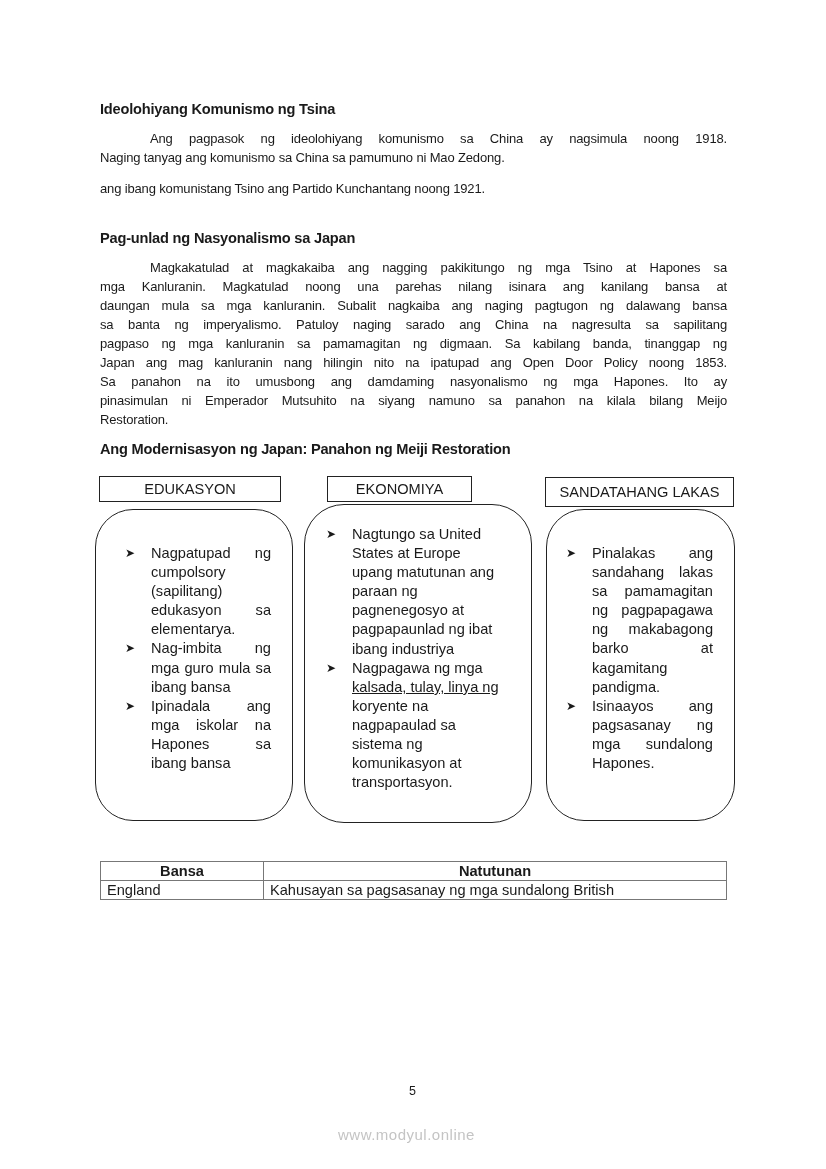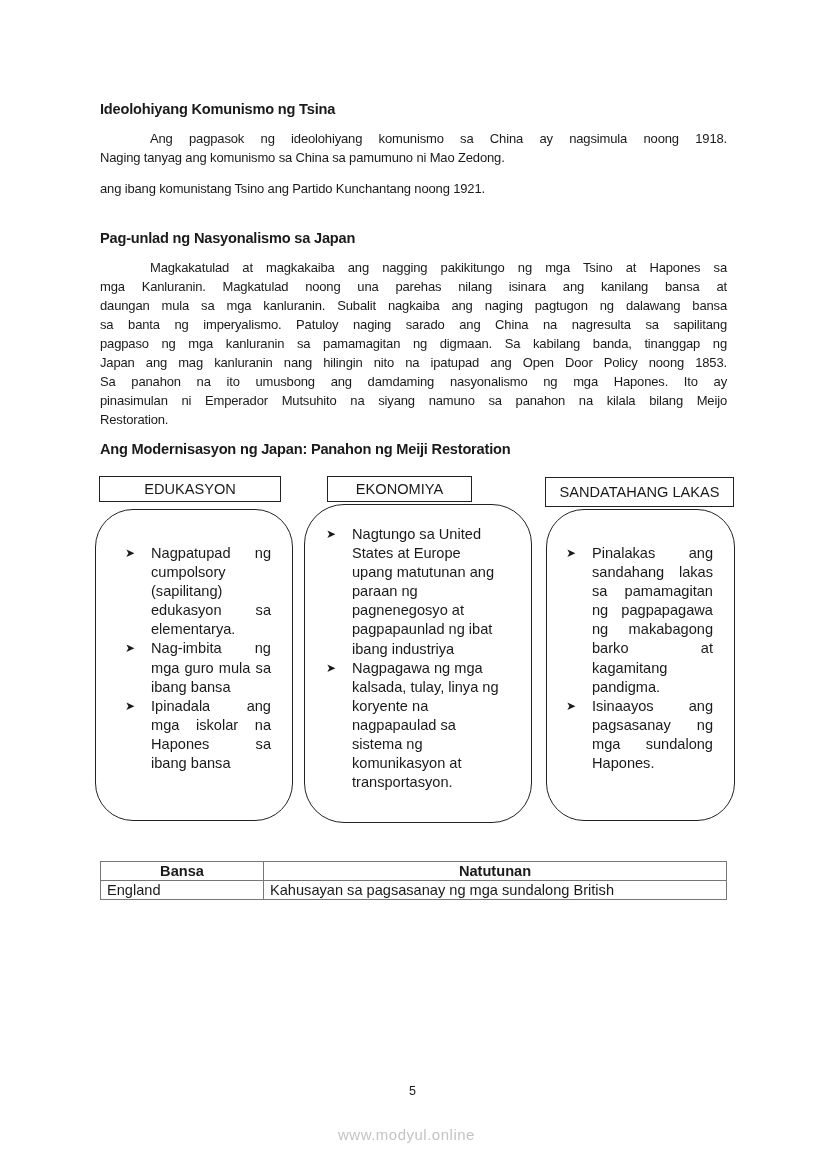--- a/index.html
+++ b/index.html
@@ -90,21 +90,21 @@
     <span style="display:block;">States at Europe</span>
     <span style="display:block;">upang matutunan ang</span>
     <span style="display:block;">paraan ng</span>
     <span style="display:block;">pagnenegosyo at</span>
     <span style="display:block;">pagpapaunlad ng ibat</span>
     <span style="display:block;">ibang industriya</span>
   </li>
   <li>
     <span class="arrow">➤</span>
     <span style="display:block;">Nagpagawa ng mga</span>
-    <span style="display:block;">kalsada, tulay, linya ng</span>
+    <span style="display:block;text-decoration:underline;">kalsada, tulay, linya ng</span>
     <span style="display:block;">koryente na</span>
     <span style="display:block;">nagpapaulad sa</span>
     <span style="display:block;">sistema ng</span>
     <span style="display:block;">komunikasyon at</span>
     <span style="display:block;">transportasyon.</span>
   </li>
 </ul>
 
 <div class="round-box" style="left:546px; top:509px; width:189px; height:312px;"></div>
 <div class="label-box" style="left:545px; top:477px; width:189px; height:30px;">SANDATAHANG LAKAS</div>

